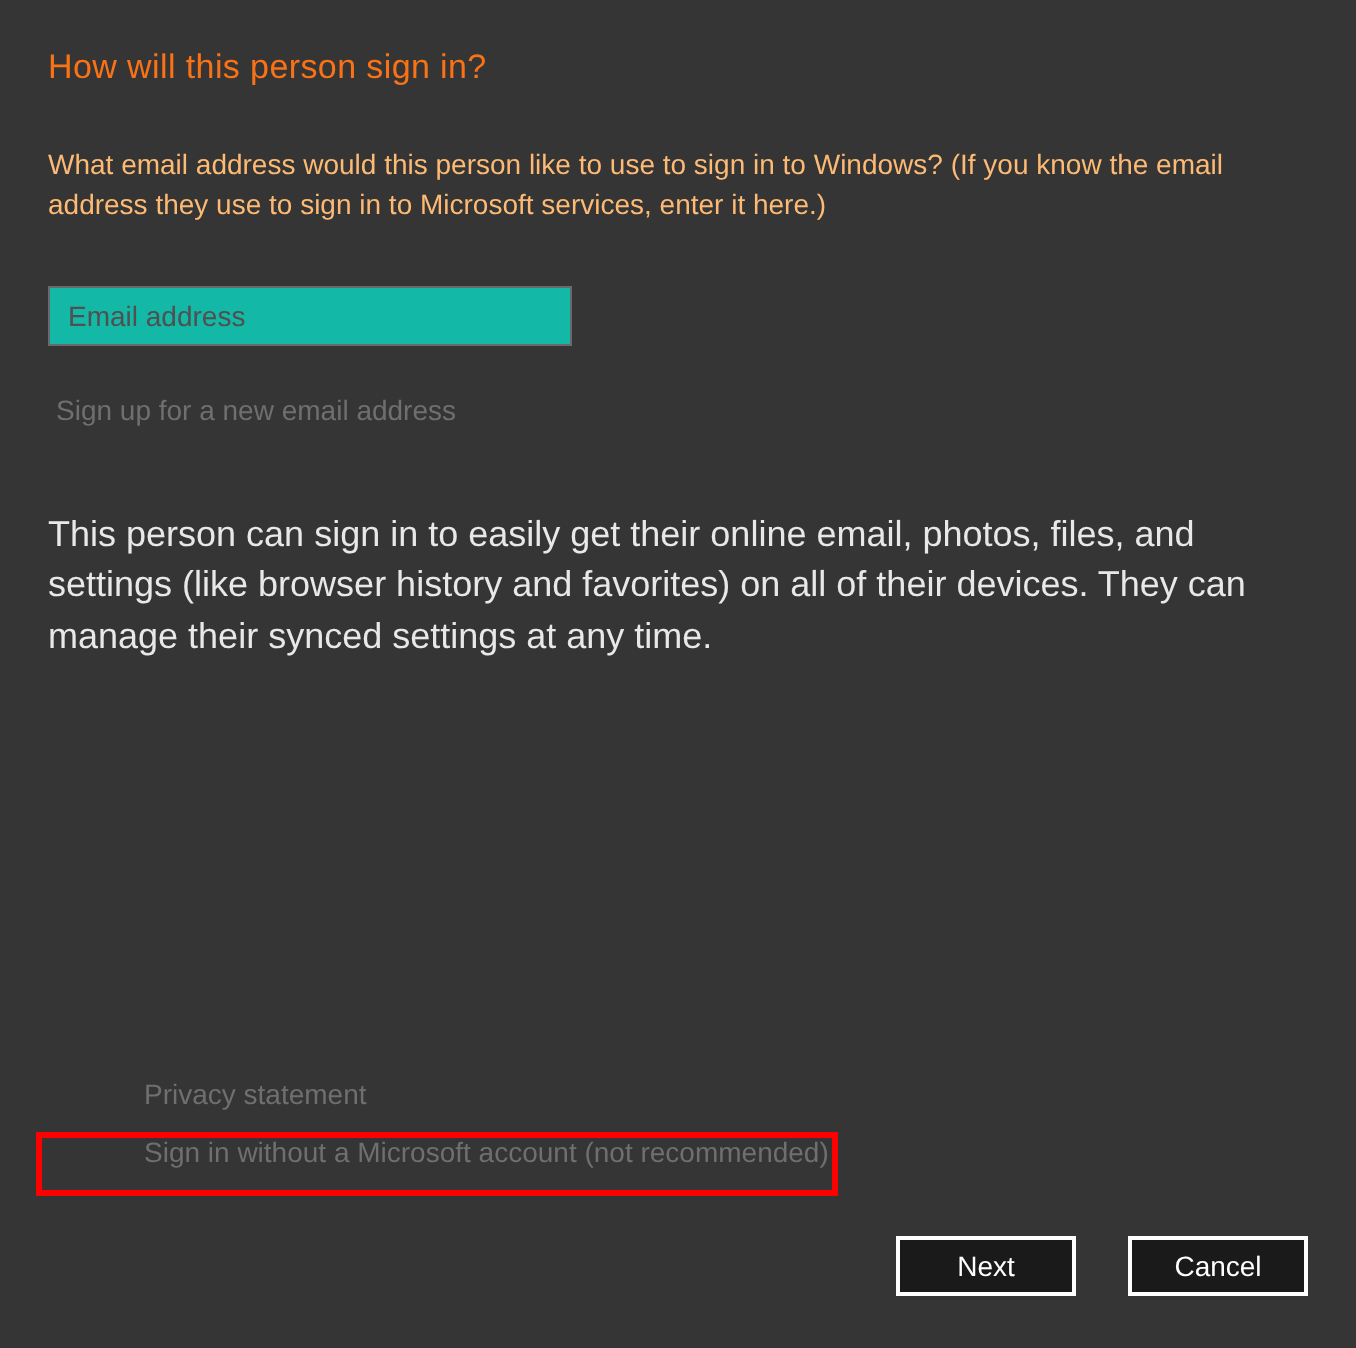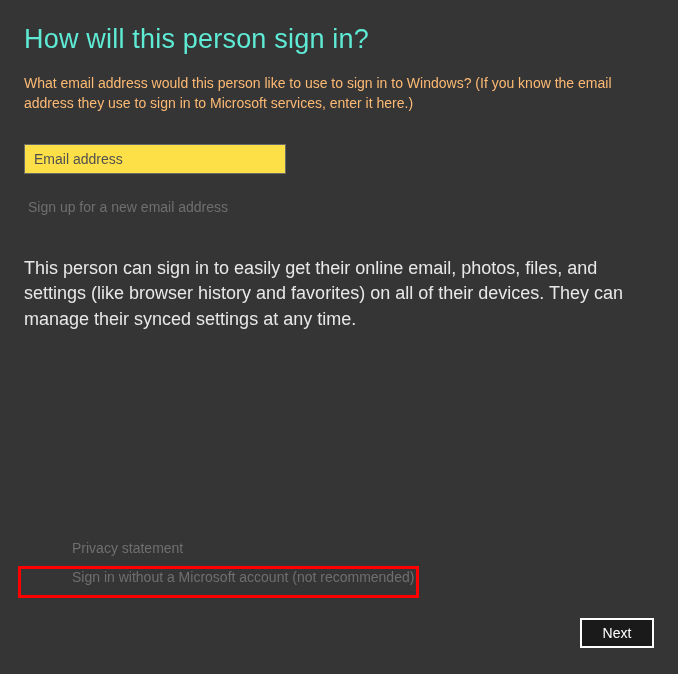--- a/index.html
+++ b/index.html
@@ -11,37 +11,37 @@
       width: 678px;
       height: 674px;
       background-color: #353535;
       font-family: "Segoe UI", Arial, sans-serif;
       color: #ffffff;
       padding: 24px 24px 0 24px;
       position: relative;
       overflow: hidden;
     }
     .title {
-      font-size: 27px;
+      font-size: 17px;
       font-weight: 300;
-      color: #5eead4;
-      margin-bottom: 18px;
+      color: #f97316;
+      margin-bottom: 28px;
       letter-spacing: 0.2px;
     }
     .instruction {
       font-size: 14px;
       color: #fdba74;
       line-height: 1.45;
       margin-bottom: 30px;
       max-width: 610px;
     }
     .email-input {
       width: 262px;
       height: 30px;
-      background-color: #fde047;
+      background-color: #14b8a6;
       border: 1px solid #6a6a6a;
       color: #505050;
       font-size: 14px;
       padding: 0 9px;
       font-family: "Segoe UI", Arial, sans-serif;
       outline: none;
     }
     .email-input::placeholder {
       color: #505050;
     }
@@ -83,21 +83,21 @@
       pointer-events: none;
     }
     .button-row {
       position: absolute;
       bottom: 26px;
       right: 24px;
       display: flex;
       gap: 26px;
     }
     .btn {
-      width: 74px;
+      width: 90px;
       height: 30px;
       background-color: #1a1a1a;
       border: 2px solid #ffffff;
       color: #ffffff;
       font-size: 14px;
       font-family: "Segoe UI", Arial, sans-serif;
       cursor: pointer;
       display: flex;
       align-items: center;
       justify-content: center;
@@ -125,16 +125,17 @@
 </div>
 
 <div class="bottom-links nowin-wrap">
   <span class="linkish">Sign in without a Microsoft account (not recommended)</span>
 </div>
 
 <div class="highlight-box"></div>
 
 <div class="button-row">
   <button class="btn">Next</button>
+  <button class="btn">Cancel</button>
 </div>
 
 
 
 
 </body></html>

